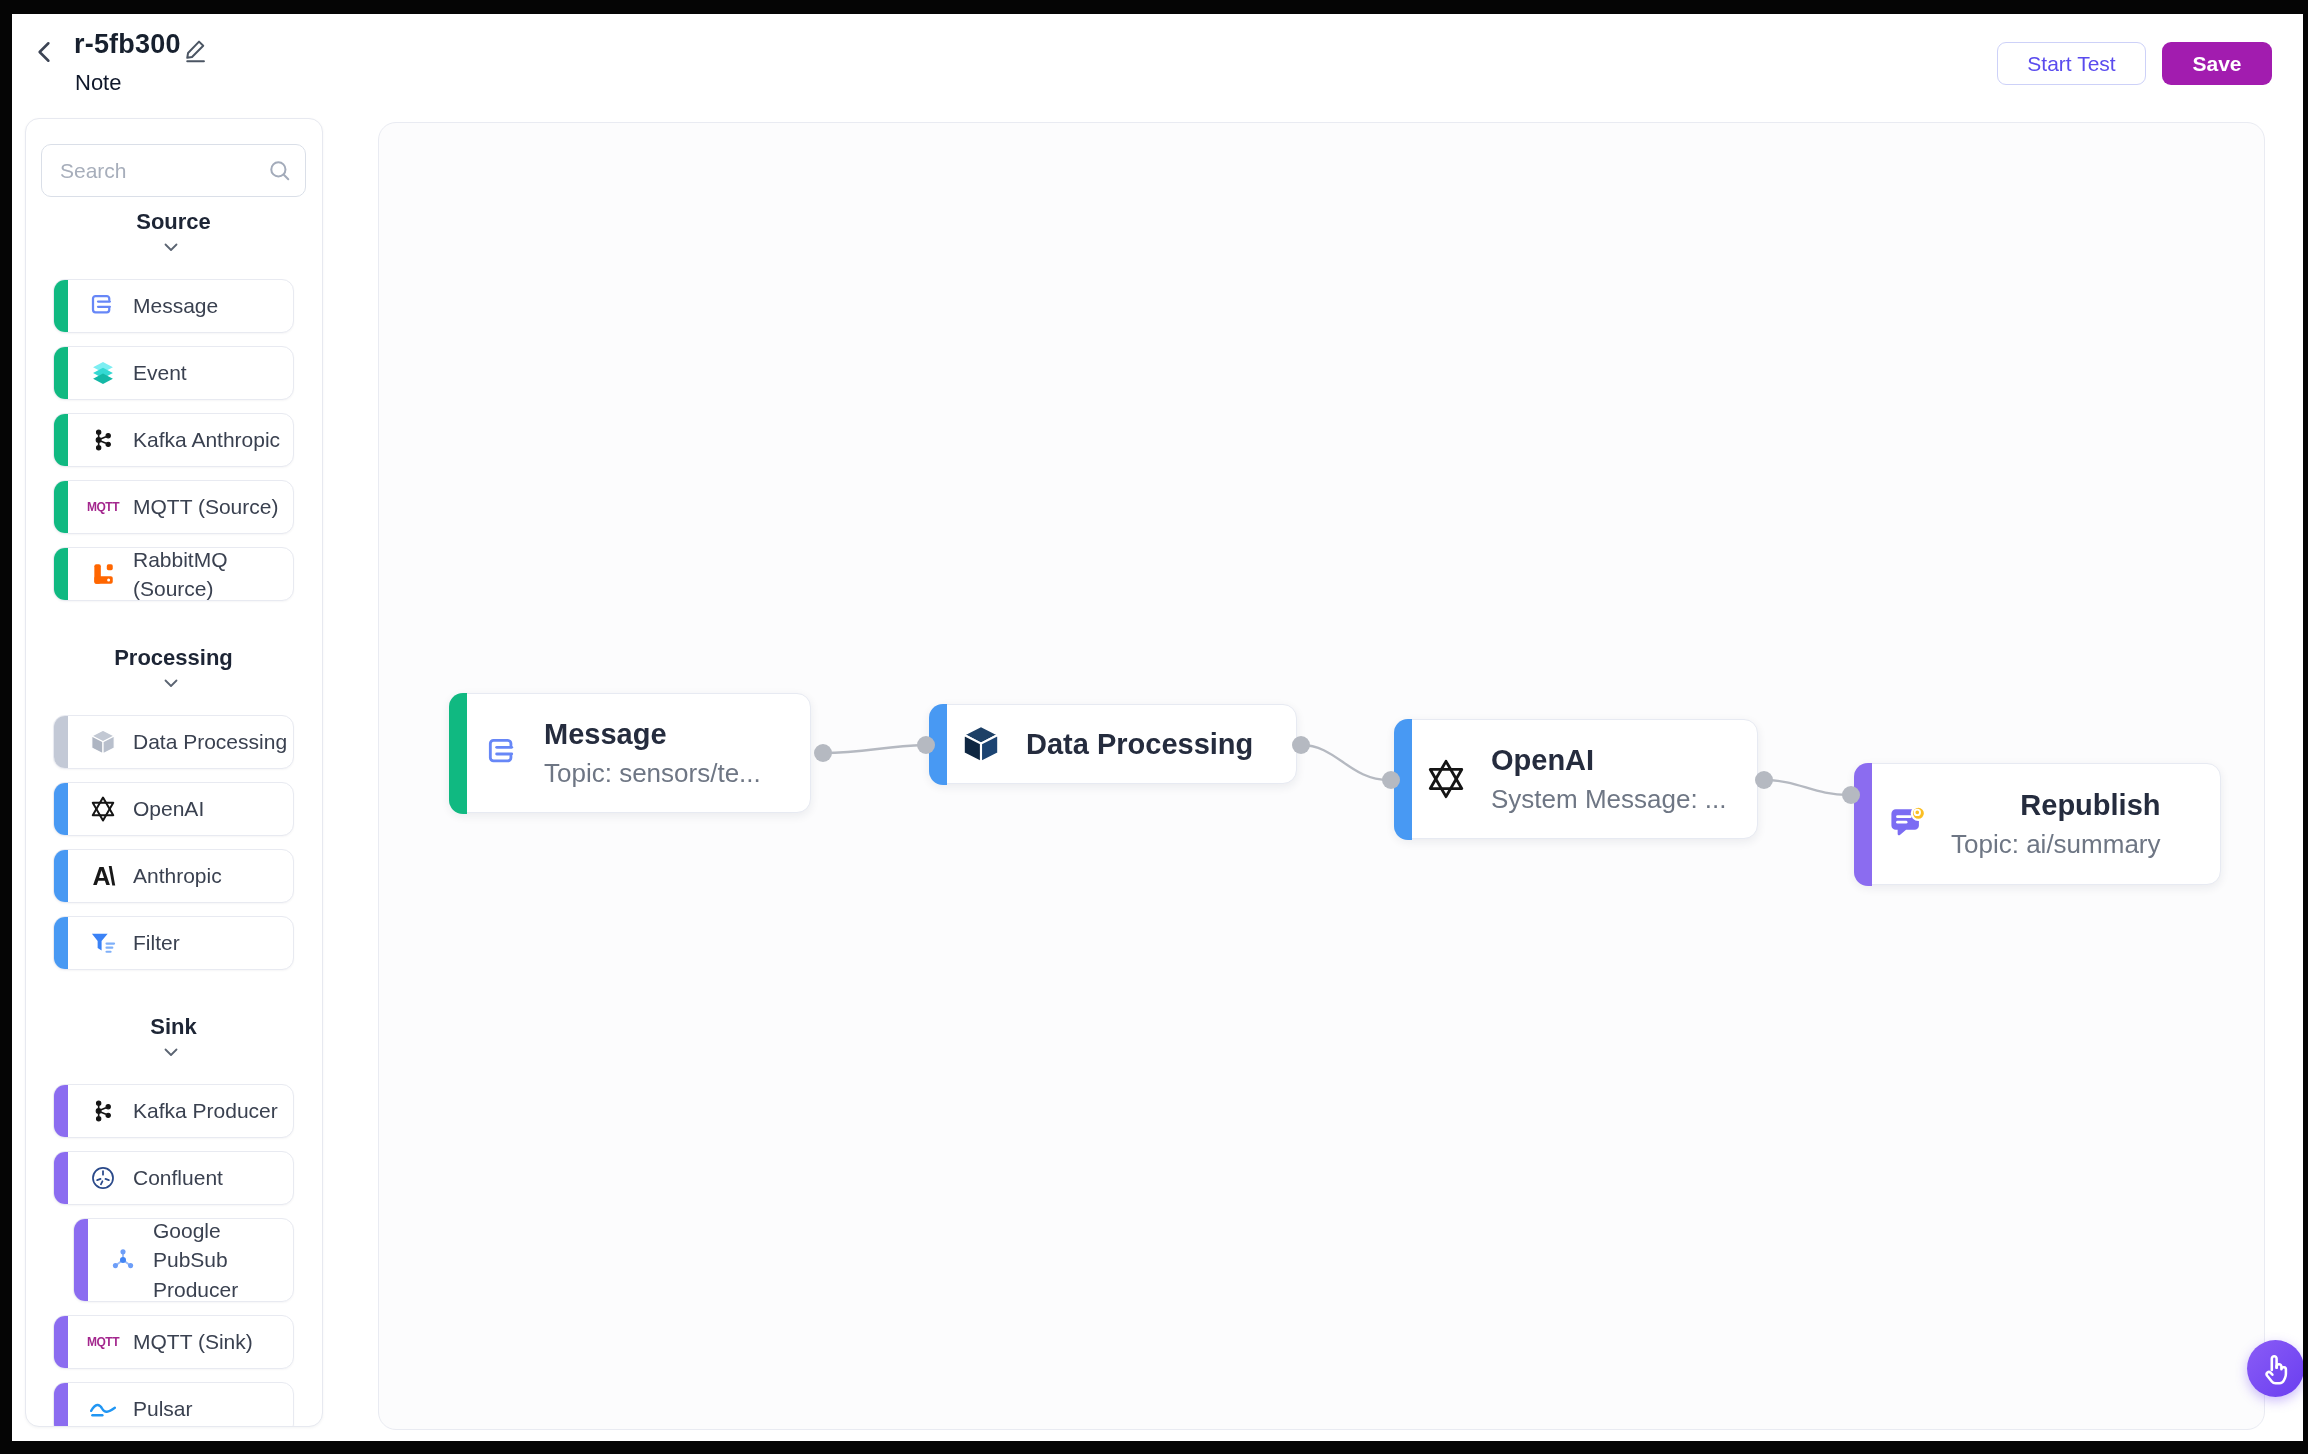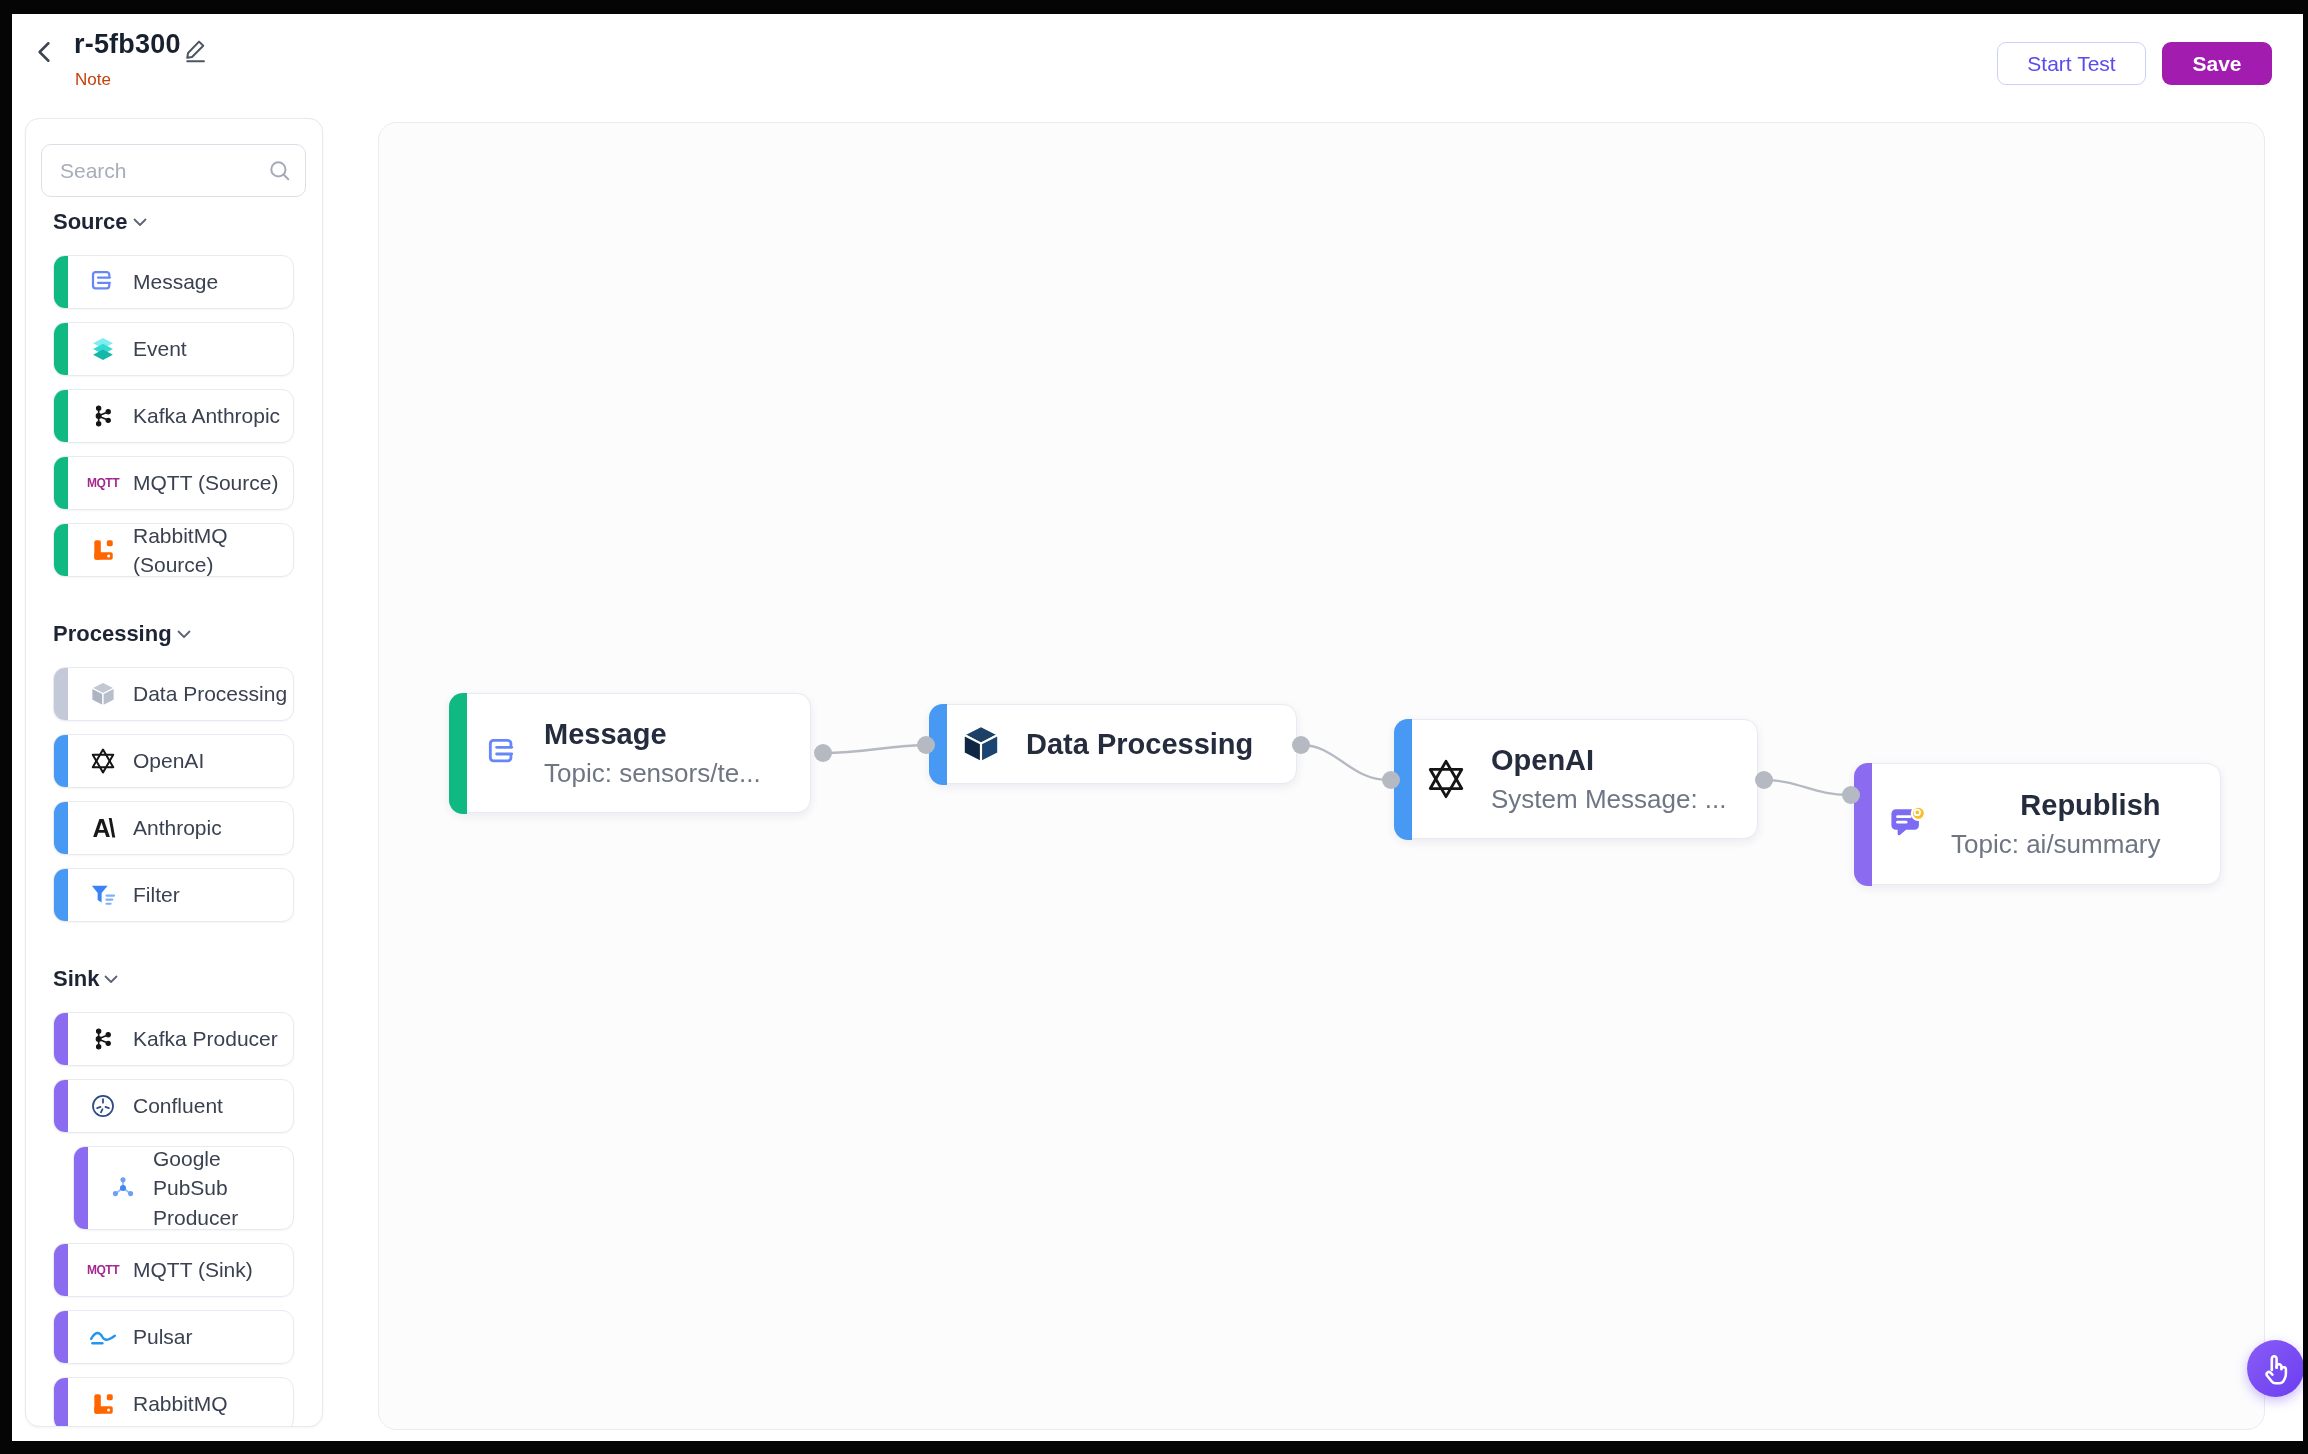--- a/index.html
+++ b/index.html
@@ -6,33 +6,33 @@
   body{
     width:2308px;height:1454px;background:#050505;position:relative;
     font-family:"Liberation Sans",sans-serif;overflow:hidden;
   }
   .app{position:absolute;left:12px;top:14px;width:2291px;height:1427px;background:#ffffff;overflow:hidden;}
 
   
   .back-btn{position:absolute;left:14px;top:20px;width:36px;height:36px;background:none;border:none;cursor:pointer;display:flex;align-items:center;justify-content:center;padding:0;}
   .page-title{position:absolute;left:62px;top:15px;font-size:27px;font-weight:700;color:#17202e;letter-spacing:.2px;}
   .edit-btn{position:absolute;left:167px;top:19px;width:34px;height:34px;background:none;border:none;cursor:pointer;padding:0;display:flex;align-items:center;justify-content:center;}
-  .note-text{position:absolute;left:63px;top:56px;font-size:17px;color:#c2410c;}
+  .note-text{position:absolute;left:63px;top:56px;font-size:22px;color:#0f172a;}
   .btn{box-sizing:border-box;position:absolute;top:28px;height:43px;border-radius:9px;font-size:21px;font-family:"Liberation Sans",sans-serif;cursor:pointer;display:flex;align-items:center;justify-content:center;}
   .btn-outline{left:1985px;width:149px;background:#fff;border:1.5px solid #cdd1f8;color:#5a4bee;font-weight:500;}
   .btn-primary{left:2150px;width:110px;background:#a21caf;border:none;color:#ffffff;font-weight:600;}
 
   
   .sidebar{position:absolute;left:13px;top:104px;width:298px;height:1309px;background:#fff;border:1.5px solid #e7e9f0;border-radius:14px;box-sizing:border-box;overflow:hidden;box-shadow:0 1px 3px rgba(20,30,55,.05);}
   .search-wrap{position:relative;margin:25px 16px 0 15px;height:53px;}
   .search-input{box-sizing:border-box;width:100%;height:53px;border:1.5px solid #dadfe8;border-radius:10px;padding:0 52px 0 18px;font-size:21px;color:#374151;outline:none;background:#fff;font-family:"Liberation Sans",sans-serif;}
   .search-input::placeholder{color:#a7aebb;}
   .search-ic{position:absolute;right:13px;top:13px;pointer-events:none;}
   .s-section{margin:0 28px 0 27px;}
-  .s-head{display:flex;justify-content:flex-start;align-items:center;margin:44px 0 20px 0;cursor:pointer;}
+  .s-head{display:flex;justify-content:flex-start;align-items:center;margin:44px 0 20px 0;cursor:pointer;flex-direction:column;}
   .s-section.first .s-head{margin-top:12px;}
   .s-head-label{font-size:22px;font-weight:700;color:#1d2535;}
   .s-item{position:relative;display:flex;align-items:center;height:54px;border:1.5px solid #e8eaf1;border-radius:12px;background:#fff;margin-bottom:13px;overflow:hidden;box-shadow:0 1px 2px rgba(20,30,55,.04);cursor:grab;box-sizing:border-box;}
   .s-item.tall{height:84px;margin-left:20px;}
   .bar{position:absolute;left:0;top:0;bottom:0;width:14px;background:var(--accent);}
   .acc-green{--accent:#10b981;} .acc-blue{--accent:#4899f3;} .acc-gray{--accent:#c3c9d6;} .acc-purple{--accent:#8b6cf0;}
   .s-ic{width:30px;height:30px;margin-left:34px;display:flex;align-items:center;justify-content:center;flex:none;}
   .s-label{margin-left:15px;font-size:21px;color:#3a4150;line-height:1.4;}
   .mqtt-logo{font-size:12px;font-weight:800;color:#a4278e;letter-spacing:-.5px;white-space:nowrap;}
   .anthropic-logo{font-size:25px;font-weight:800;color:#181818;letter-spacing:-2px;}

